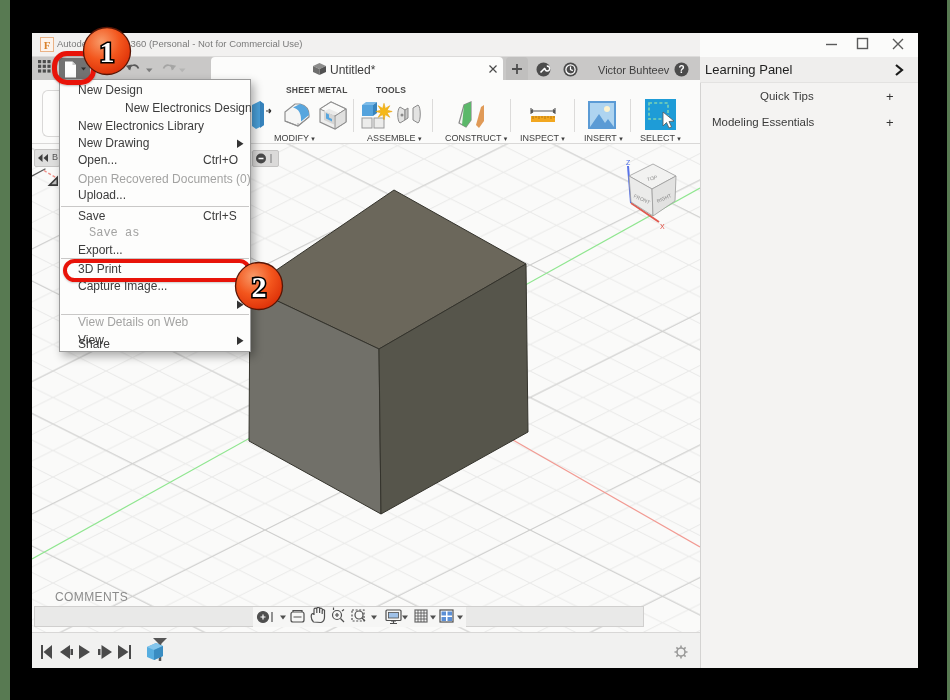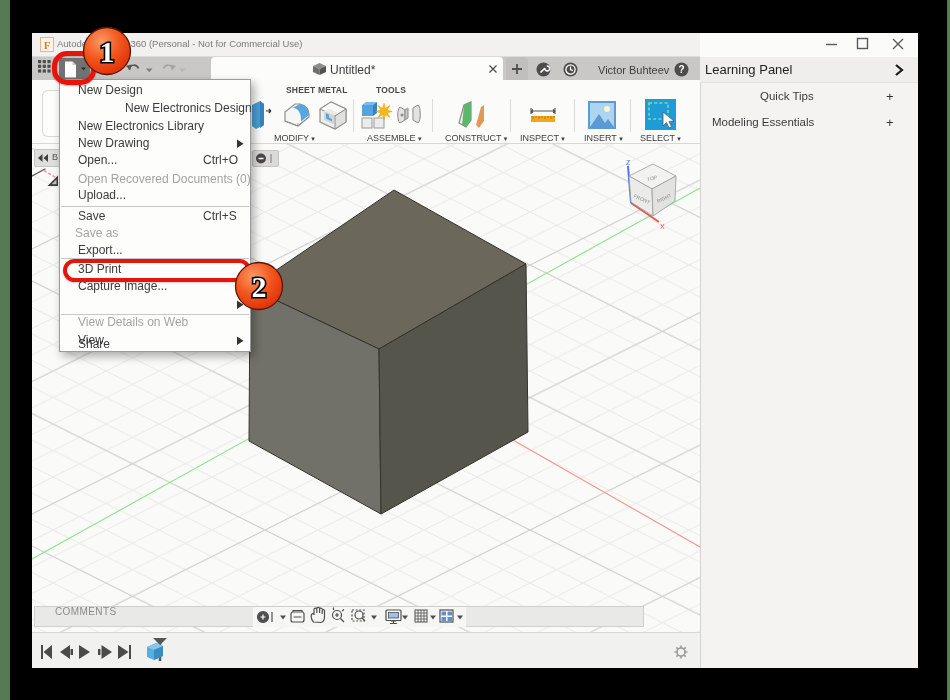--- a/index.html
+++ b/index.html
@@ -228,21 +228,21 @@
   <div class="abs" style="left:52px;top:152px;font-size:9px;color:#555;">B</div>
 
   <div class="abs" style="left:252px;top:150px;width:27px;height:17px;background:#dbdad9;border:1px solid #c5c4c3;border-radius:2px;"></div>
   <svg class="abs" style="left:255px;top:152px;" width="22" height="13">
     <circle cx="6" cy="6.5" r="5" fill="#4a4a4a"></circle>
     <line x1="3.5" y1="6.5" x2="8.5" y2="6.5" stroke="#fff" stroke-width="1.5"></line>
     <line x1="16" y1="2" x2="16" y2="11" stroke="#8a8a8a" stroke-width="1.2"></line>
   </svg>
 
   <div class="abs" style="left:34px;top:606px;width:610px;height:21px;background:#e9e9e8;border:1px solid #d0cfce;"></div>
-  <div class="abs" style="left:55px;top:590px;font-size:10px;color:#8b8b8b;letter-spacing:0.4px;margin-top:16px;">COMMENTS</div>
+  <div class="abs" style="left:55px;top:590px;font-size:12px;color:#8b8b8b;letter-spacing:0.4px;">COMMENTS</div>
 
   <div class="abs" style="left:253px;top:607px;width:213px;height:20px;background:#f6f6f5;"></div>
   <svg class="abs" style="left:253px;top:607px;" width="213" height="20" viewBox="253 607 213 20">
     <g stroke="#4f4f4f" fill="none" stroke-width="1.2">
       <circle cx="263" cy="617" r="5.5" fill="#4f4f4f"></circle>
       <path d="M260.5,617 L265.5,617 M263,614.5 L263,619.5" stroke="#fff"></path>
       <line x1="272" y1="612" x2="272" y2="622"></line>
       <path d="M280,615.5 L286,615.5 L283,619.5 Z" fill="#4f4f4f" stroke="none"></path>
       <rect x="291" y="612" width="13" height="10" rx="2"></rect>
       <path d="M293,612 L293,610.5 L302,610.5 L302,612 M293.5,617 L301.5,617"></path>
@@ -319,21 +319,21 @@
     <div class="abs" style="left:19px;top:23px;margin-left:47px;">New Electronics Design</div>
     <div class="abs" style="left:19px;top:41px;">New Electronics Library</div>
     <div class="abs" style="left:19px;top:58px;">New Drawing</div>
     <div class="abs" style="left:19px;top:75px;">Open...</div>
     <div class="abs" style="left:144px;top:75px;">Ctrl+O</div>
     <div class="abs" style="left:19px;top:94px;color:#a3a3a2;">Open Recovered Documents (0)</div>
     <div class="abs" style="left:19px;top:110px;">Upload...</div>
     <div class="abs" style="left:2px;top:127px;width:188px;border-top:1px solid #c9c8c7;"></div>
     <div class="abs" style="left:19px;top:131px;">Save</div>
     <div class="abs" style="left:144px;top:131px;">Ctrl+S</div>
-    <div class="abs" style="left:16px;top:148px;color:#a3a3a2;">Save as</div>
+    <div class="abs" style="left:30px;top:148px;color:#a3a3a2;font-family:Liberation Mono, monospace;">Save as</div>
     <div class="abs" style="left:19px;top:165px;">Export...</div>
     <div class="abs" style="left:2px;top:179px;width:188px;border-top:1px solid #c9c8c7;"></div>
     <div class="abs" style="left:19px;top:184px;">3D Print</div>
     <div class="abs" style="left:19px;top:201px;">Capture Image...</div>
     <div class="abs" style="left:19px;top:219px;margin-top:40px;">Share</div>
     <div class="abs" style="left:2px;top:235px;width:188px;border-top:1px solid #c9c8c7;"></div>
     <div class="abs" style="left:19px;top:237px;color:#a3a3a2;">View Details on Web</div>
     <div class="abs" style="left:19px;top:255px;">View</div>
     <svg class="abs" style="left:177px;top:60px;" width="8" height="10">
         <polygon points="1,0.5 7.5,4.8 1,9" fill="#333"></polygon>

